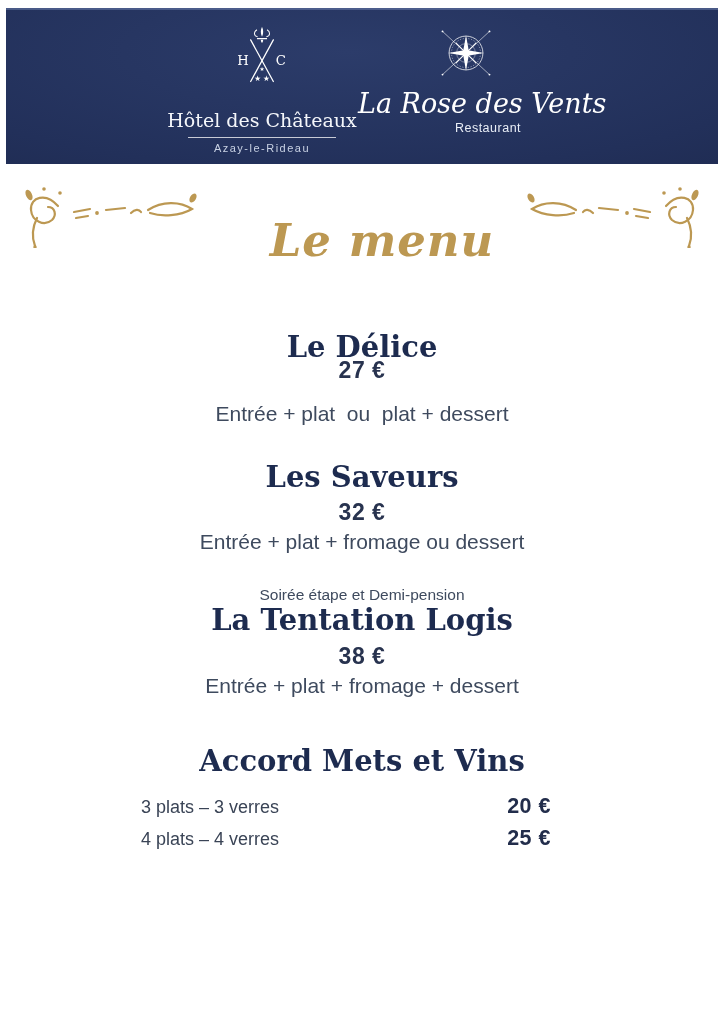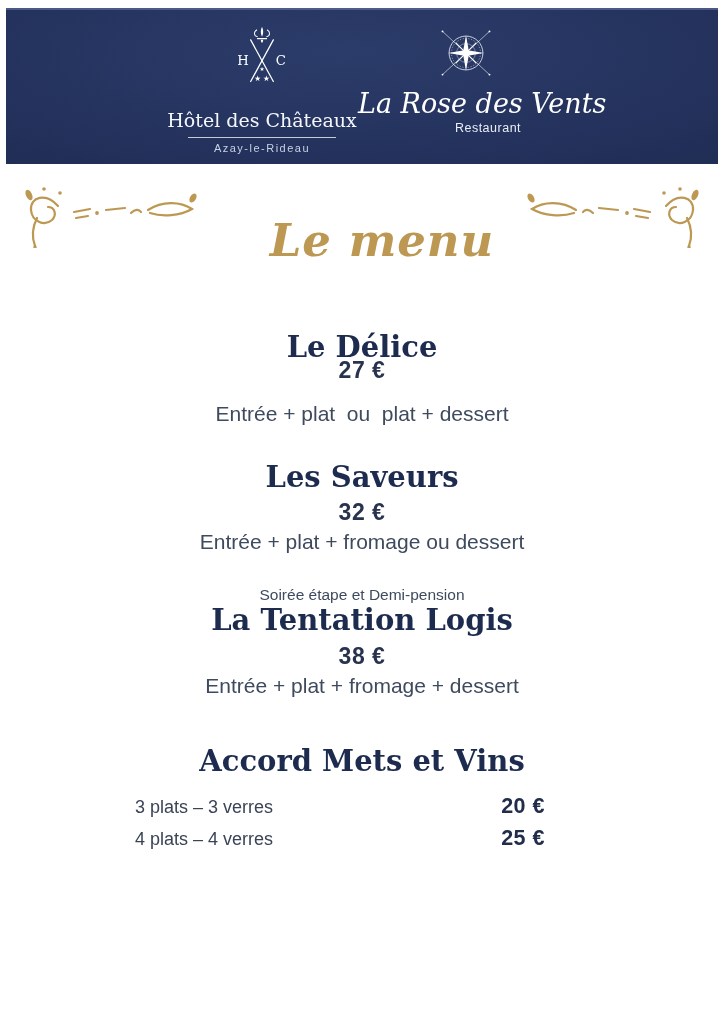--- a/index.html
+++ b/index.html
@@ -43,21 +43,21 @@
   .mnote{position:absolute;left:0;width:100%;text-align:center;
          font-size:15.5px;color:#3e4a5e;margin-top:29px;}
 
   .t1-name{top:330px;} .t1-price{top:357px;} .t1-desc{top:402px;}
   .t2-name{top:460px;} .t2-price{top:499px;} .t2-desc{top:530px;} .t2-note{top:557px;}
   .t3-name{top:603px;} .t3-price{top:643px;} .t3-desc{top:674px;}
 
   
   .accord-title{position:absolute;left:0;top:744px;width:100%;text-align:center;
                 font-family:"DejaVu Serif", serif;font-weight:bold;font-size:29px;color:#1d2b4f;}
-  .prow{position:absolute;left:135px;width:410px;display:flex;justify-content:space-between;align-items:baseline;}
+  .prow{position:absolute;left:141px;width:410px;display:flex;justify-content:space-between;align-items:baseline;}
   .prow1{top:794px;} .prow2{top:826px;}
   .plabel{font-size:18px;color:#3a4456;}
   .pprice{font-size:21.5px;font-weight:bold;color:#222d4b;letter-spacing:.5px;}
 
   svg .stroke-w{stroke:#ffffff;fill:none;}
   svg text{font-family:"DejaVu Serif", serif;}
 </style>
 </head>
 <body>
 

